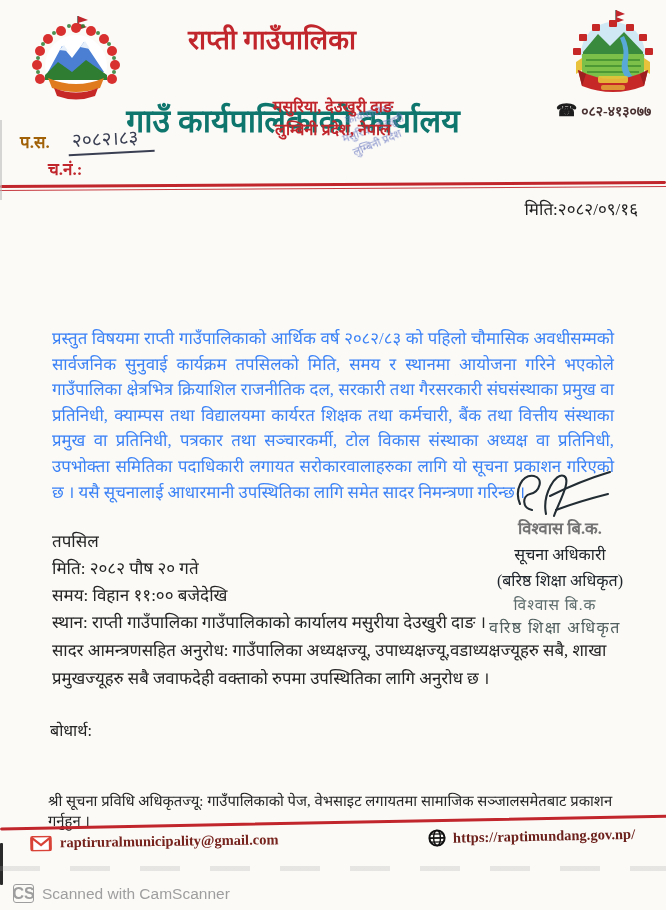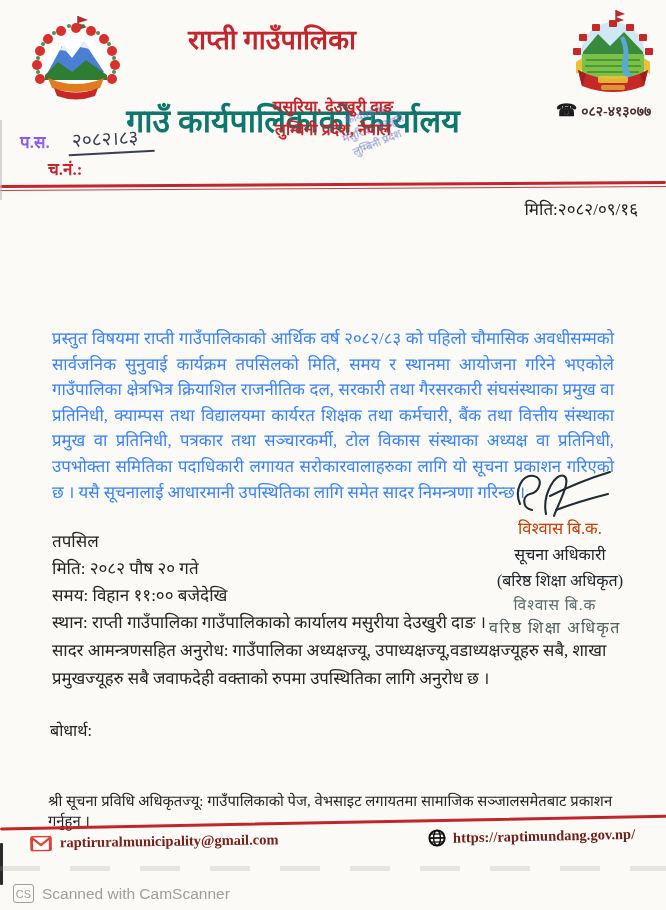--- a/index.html
+++ b/index.html
@@ -13,35 +13,35 @@
   .title1{left:0;top:20px;width:544px;text-align:center;font-size:27px;font-weight:bold;color:#c0262c;}
   .title2{left:0;top:51px;width:586px;text-align:center;font-size:32px;font-weight:bold;color:#0f766e;margin-top:47px;}
   .addr1{left:0;top:95px;width:666px;text-align:center;font-size:16px;font-weight:bold;color:#c0262c;z-index:2;}
   .addr2{left:0;top:118px;width:666px;text-align:center;font-size:16px;font-weight:bold;color:#c0262c;z-index:2;}
   .stampwm{left:288px;top:106px;width:170px;transform:rotate(-16deg);color:#6b79c0;opacity:.8;
     text-align:center;font-size:11px;line-height:15px;z-index:1;filter:blur(.3px);}
   .stampwm .l2{transform:rotate(-4deg);}
   .stampwm .l3{transform:rotate(-7deg);}
   .phone-row{left:556px;top:100px;font-size:14px;font-weight:bold;color:#4a3232;display:flex;align-items:center;gap:4px;}
   .phone-row .tel{font-size:17px;color:#1d1d1d;}
-  .ps-row{left:20px;top:130px;font-size:17px;font-weight:bold;color:#8b5cf6;}
+  .ps-row{left:20px;top:130px;font-size:17px;font-weight:bold;color:#a16207;}
   .ps-hand{left:68px;top:125px;font-size:19px;color:#3a3f52;transform:rotate(-3deg);
     border-bottom:2px solid #3a3f52;padding:0 16px 1px 4px;font-family:"DejaVu Sans",sans-serif;}
   .cn-row{left:20px;top:157px;font-size:17px;font-weight:bold;color:#c0262c;margin-left:28px;}
   .hrule{left:0;top:183px;width:666px;transform:rotate(-0.35deg);}
   .hrule .a{height:3px;background:#c0262c;border-radius:2px;}
   .hrule .b{height:1px;background:#c0262c;margin-top:2px;opacity:.9;}
   
   .dateline{top:197px;right:28px;font-size:17px;color:#1f1f1f;margin-left:48px;}
   .subject{left:0;top:246px;width:666px;text-align:center;font-size:17px;font-weight:bold;color:#1b1b1b;}
   .subject span{border-bottom:1.6px solid #1b1b1b;padding-bottom:2px;}
   .bodypar{left:52px;top:326px;width:562px;font-size:16.8px;line-height:25.6px;text-align:justify;color:#3b82f6;}
   
   .sig-svg{left:512px;top:470px;}
-  .sig-name{left:460px;top:516px;width:200px;text-align:center;font-size:16.5px;font-weight:normal;color:#c2410c;}
+  .sig-name{left:460px;top:516px;width:200px;text-align:center;font-size:16.5px;font-weight:bold;color:#737373;}
   .sig-role{left:460px;top:543px;width:200px;text-align:center;font-size:16px;color:#20262c;}
   .sig-role2{left:460px;top:569px;width:200px;text-align:center;font-size:16px;color:#20262c;}
   .sig-stamp1{left:450px;top:593px;width:210px;text-align:center;font-size:15.5px;color:#5d6c6c;
     letter-spacing:1px;filter:blur(.4px);}
   .sig-stamp2{left:450px;top:616px;width:210px;text-align:center;font-size:16px;color:#51605f;
     letter-spacing:1.5px;filter:blur(.35px);}
   
   .t-head{left:52px;top:529px;font-size:17px;color:#242424;}
   .t-date{left:52px;top:556px;font-size:17px;color:#242424;}
   .t-time{left:52px;top:583px;font-size:17px;color:#242424;}
@@ -56,21 +56,21 @@
   .f-web{left:428px;top:827px;display:flex;align-items:center;gap:7px;transform:rotate(-1.2deg);
     font-family:"Liberation Serif",serif;font-weight:bold;font-size:14.5px;color:#6d211c;text-decoration:none;}
   
   .edge1{left:0;top:843px;width:3px;height:42px;background:#2a2a2a;border-radius:1px;}
   .edge2{left:0;top:120px;width:2px;height:80px;background:#bdbdbd;opacity:.6;}
   .smudge{left:0;top:866px;width:666px;height:5px;opacity:.22;
     background:repeating-linear-gradient(90deg,#9a9a9a 0 40px,transparent 40px 70px);}
   .cam-row{left:13px;top:884px;display:flex;align-items:center;gap:8px;color:#9e9e9e;
     font-family:"Liberation Sans","DejaVu Sans",sans-serif;font-size:15.5px;}
   .cs-badge{width:19px;height:17px;border:1.6px solid #9e9e9e;border-radius:3px;display:flex;
-    align-items:center;justify-content:center;font-size:11px;font-weight:normal;color:#9e9e9e;}
+    align-items:center;justify-content:center;font-size:16px;font-weight:bold;color:#9e9e9e;}
 </style>
 </head>
 <body>
 
 <div class="page">
 
   <div class="abs" style="left:28px;top:12px;">
     <svg width="96" height="102" viewBox="0 0 96 102">
       <g>
 

